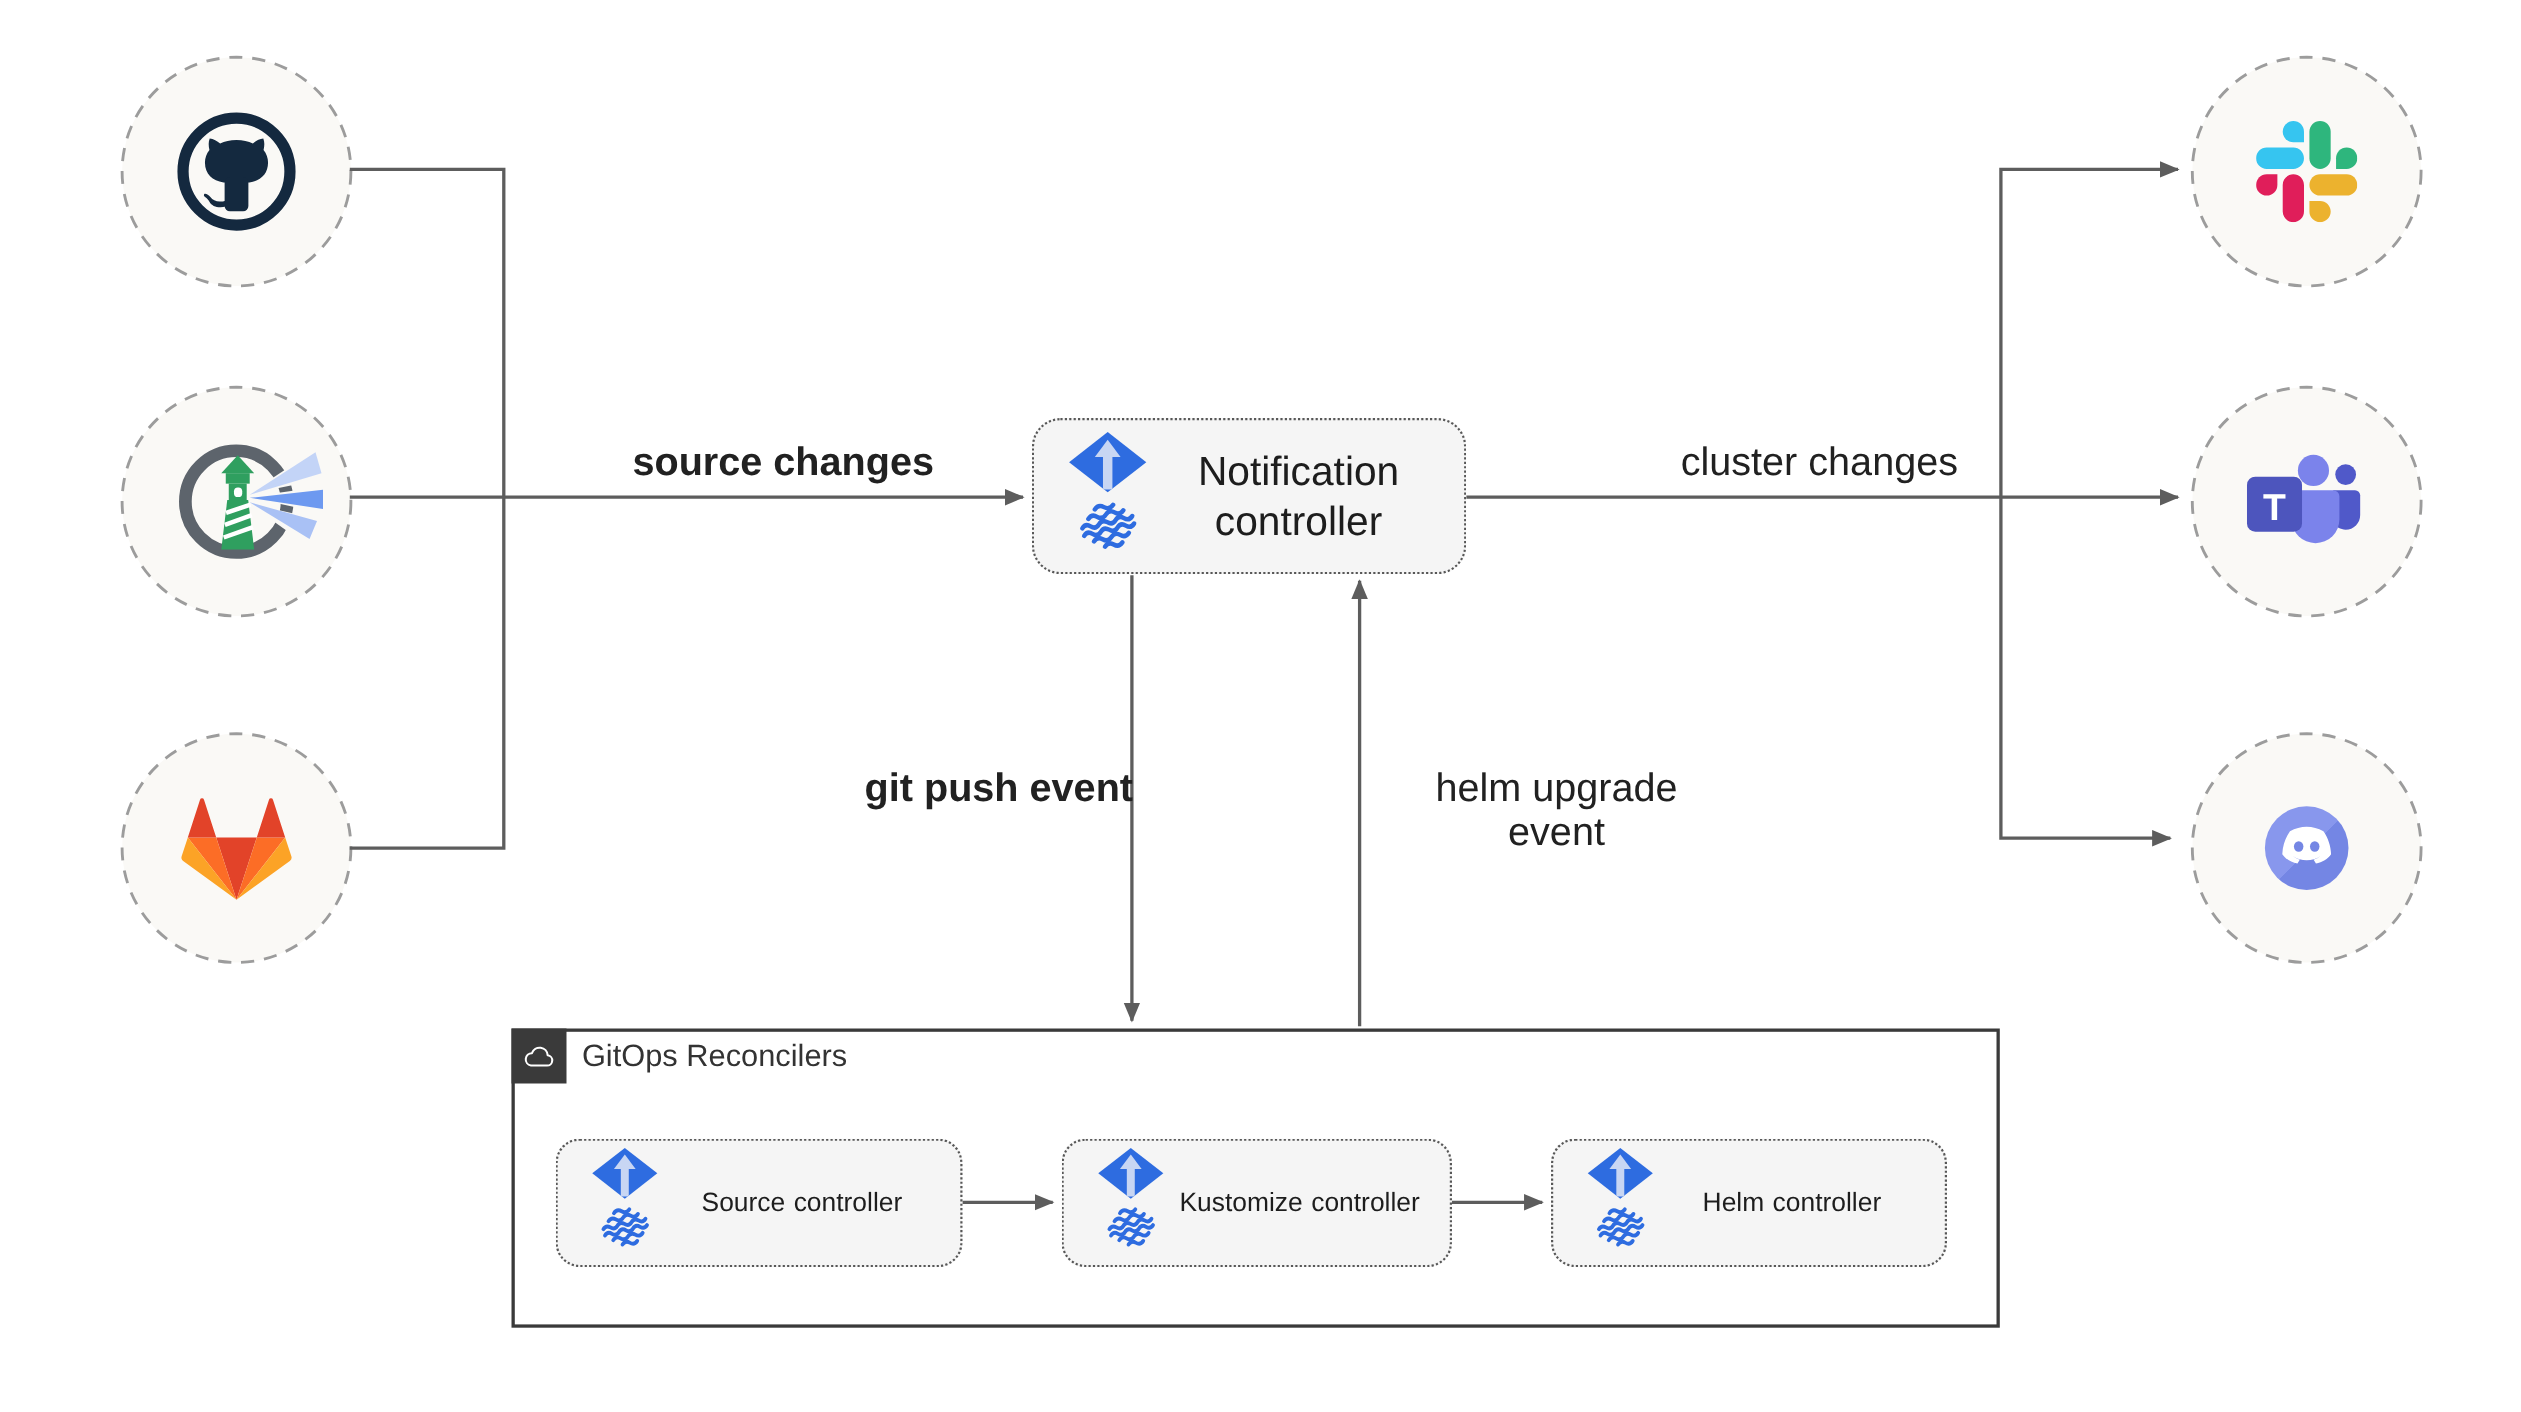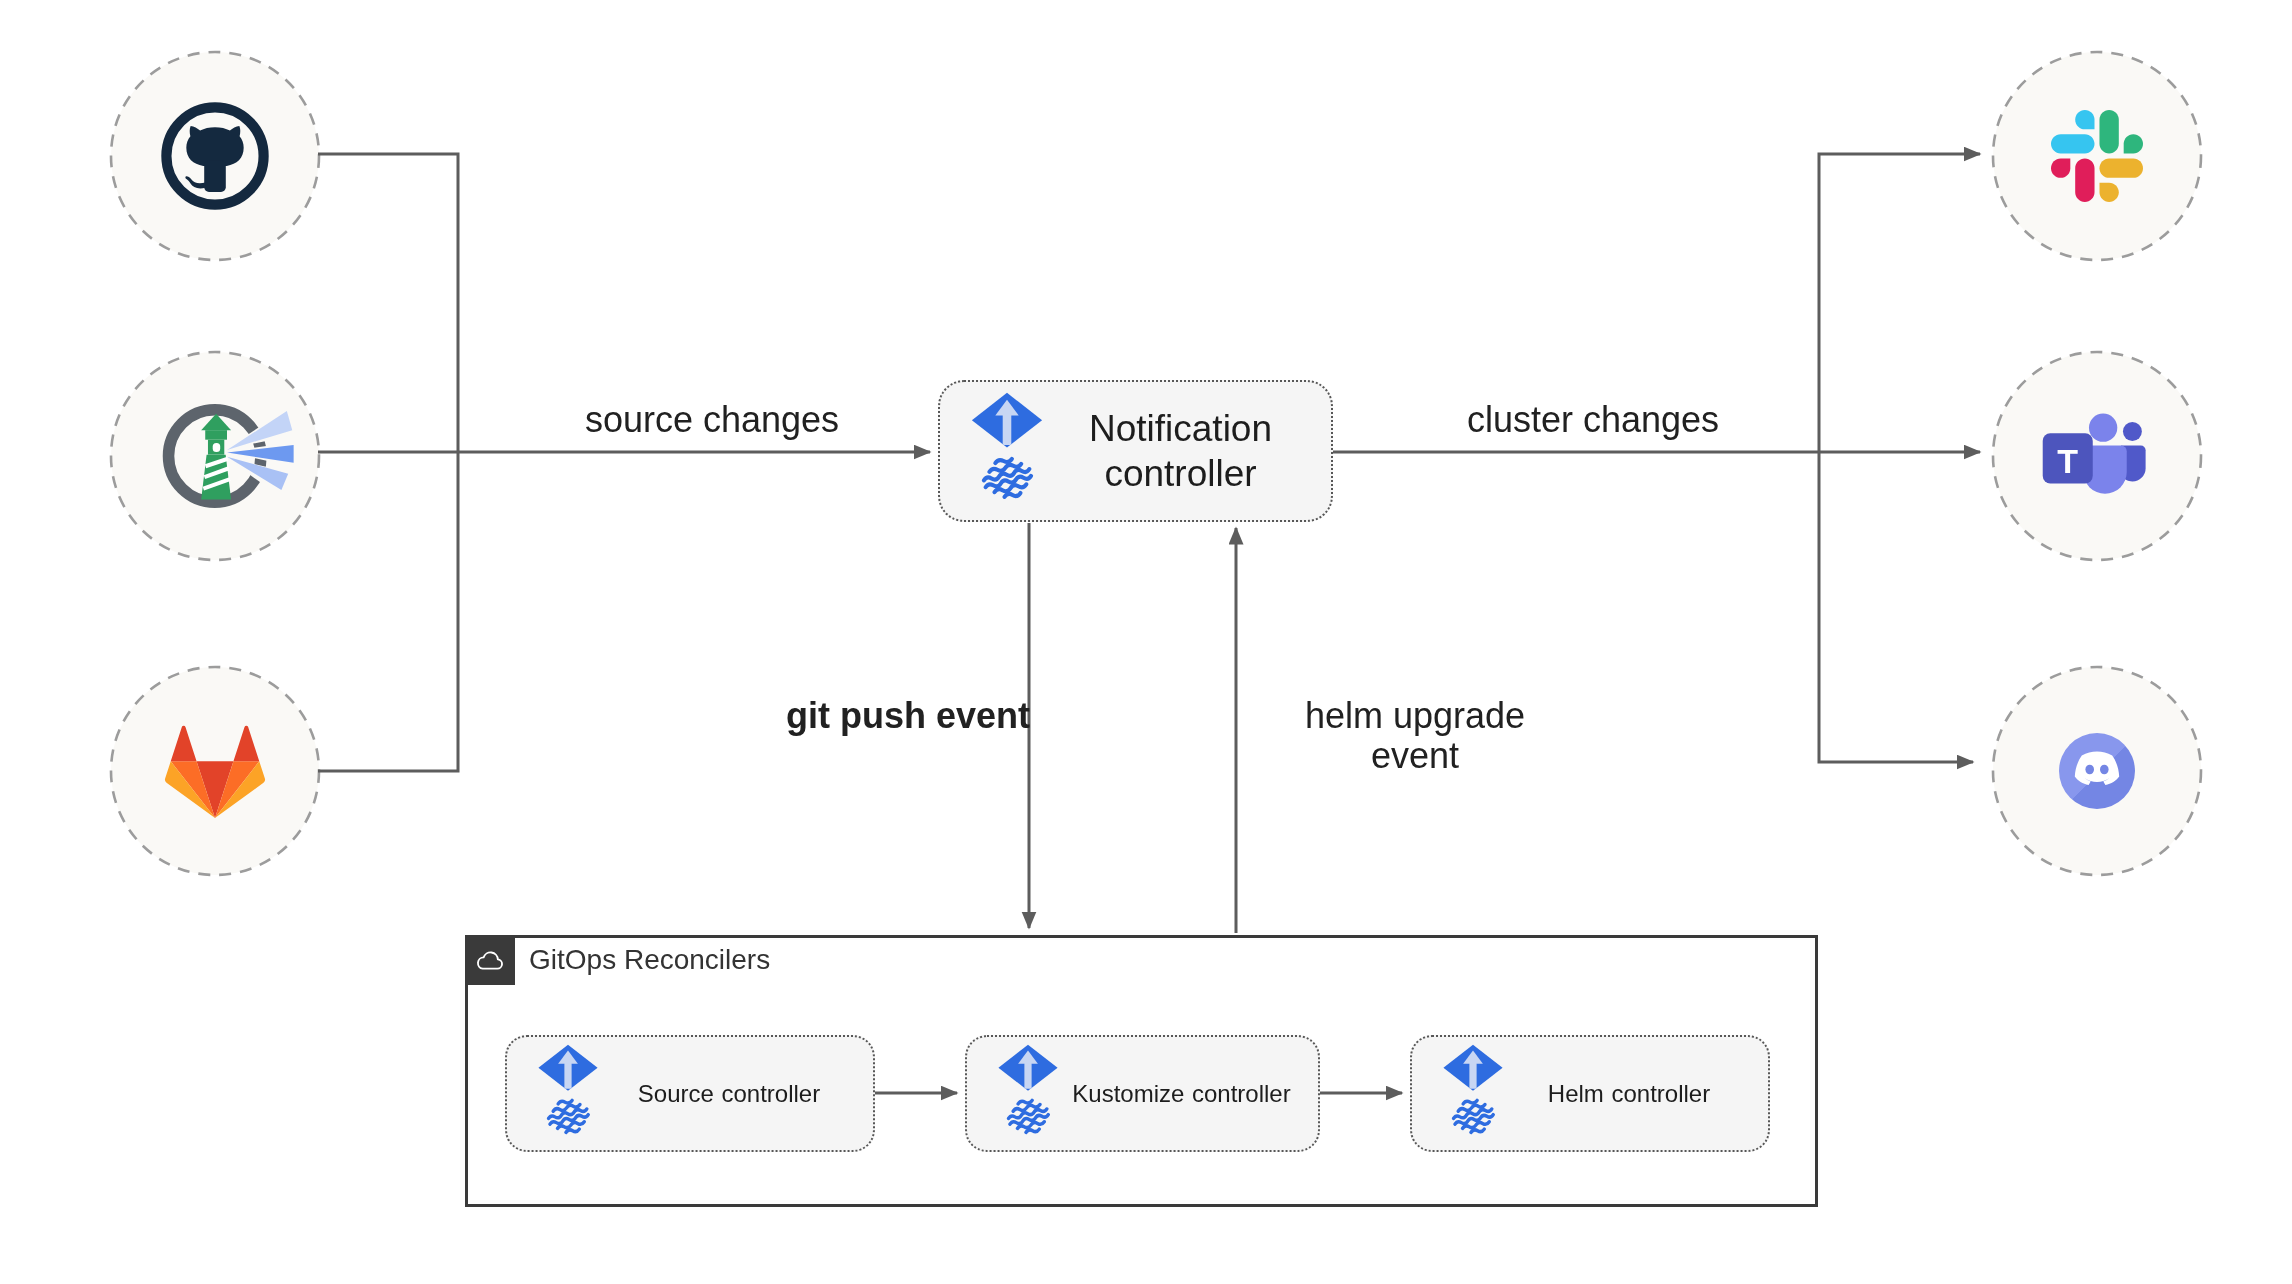--- a/index.html
+++ b/index.html
@@ -163,22 +163,22 @@
           <path d="M20.5 106 q5 -5 10 0 t10 0 t10 0 t10 0 t10 0 t10 0"></path>
           <path d="M20.5 115 q5 -5 10 0 t10 0 t10 0 t10 0 t10 0 t10 0"></path>
           <path d="M30 124 q5.5 -5 10.5 0 t10.5 0 t10.5 0 t10.5 0"></path>
           <path d="M41 133 q5.5 -5 10.5 0 t10.5 0"></path>
         </g>
       </svg>
     </span>
     <span class="node-label" style="font-size:37px;">Notification controller</span>
   </div>
 
-  <div class="edge-label" style="left:562px;top:400px;">source changes</div>
-  <div class="edge-label" style="left:1443px;top:400px;">cluster changes</div>
+  <div class="edge-label" style="left:562px;top:400px;font-weight:bold;">source changes</div>
+  <div class="edge-label" style="left:1480px;top:400px;text-align:right;">cluster changes</div>
   <div class="edge-label" style="left:758px;top:696px;font-weight:bold;">git push event</div>
   <div class="edge-label" style="left:1265px;top:696px;">helm upgrade event</div>
 
   <div class="gitops" style="left:465px;top:935px;width:1353px;height:272px;">
     <div class="gitops-header">
       <div class="gitops-badge">
         <svg viewBox="0 0 24 18" width="32" height="24">
           <path d="M6.5 15.5h11a3.5 3.5 0 0 0 .4-6.98 5.5 5.5 0 0 0-10.7-1.46A4.25 4.25 0 0 0 6.5 15.5z" fill="none" stroke="#ffffff" stroke-width="1.4" stroke-linejoin="round"></path>
         </svg>
       </div>

